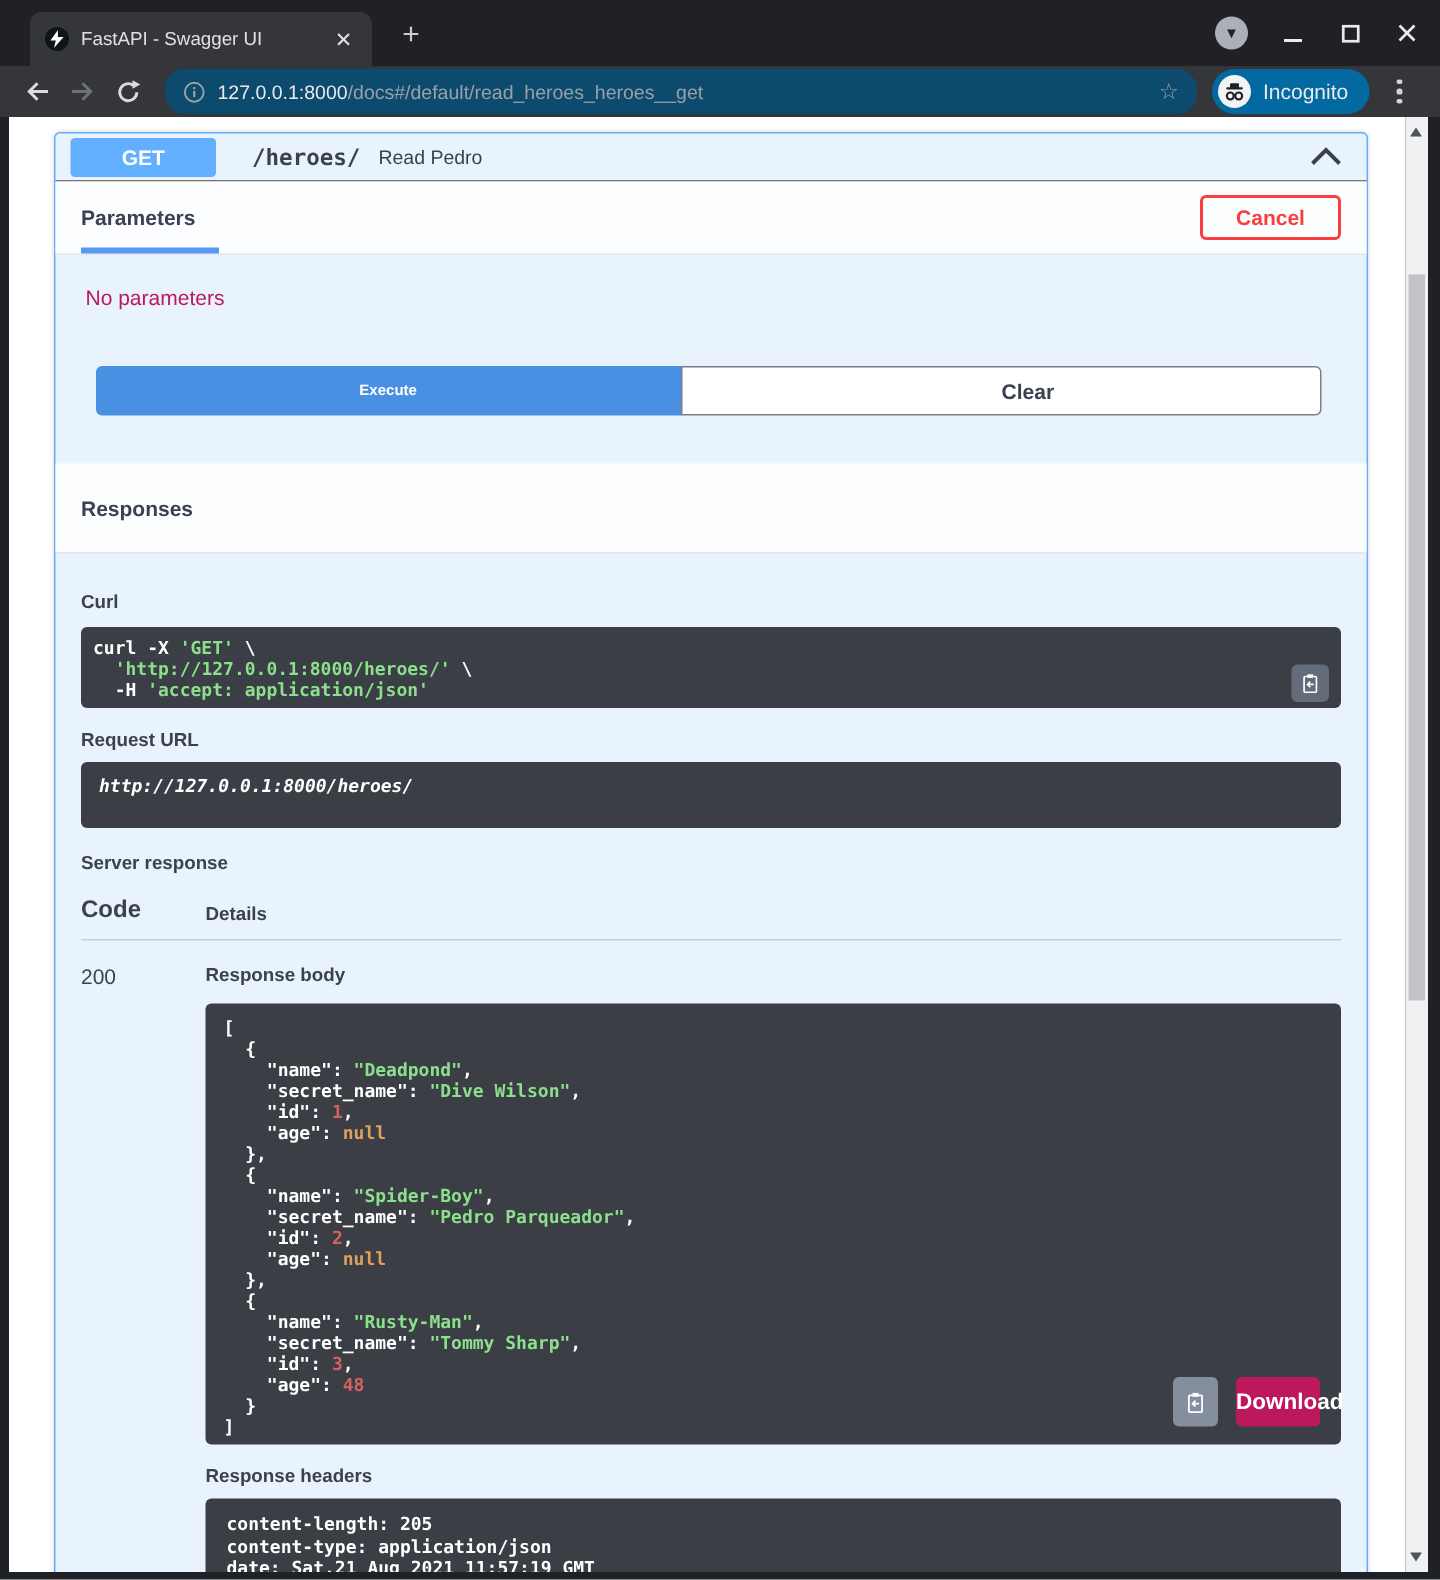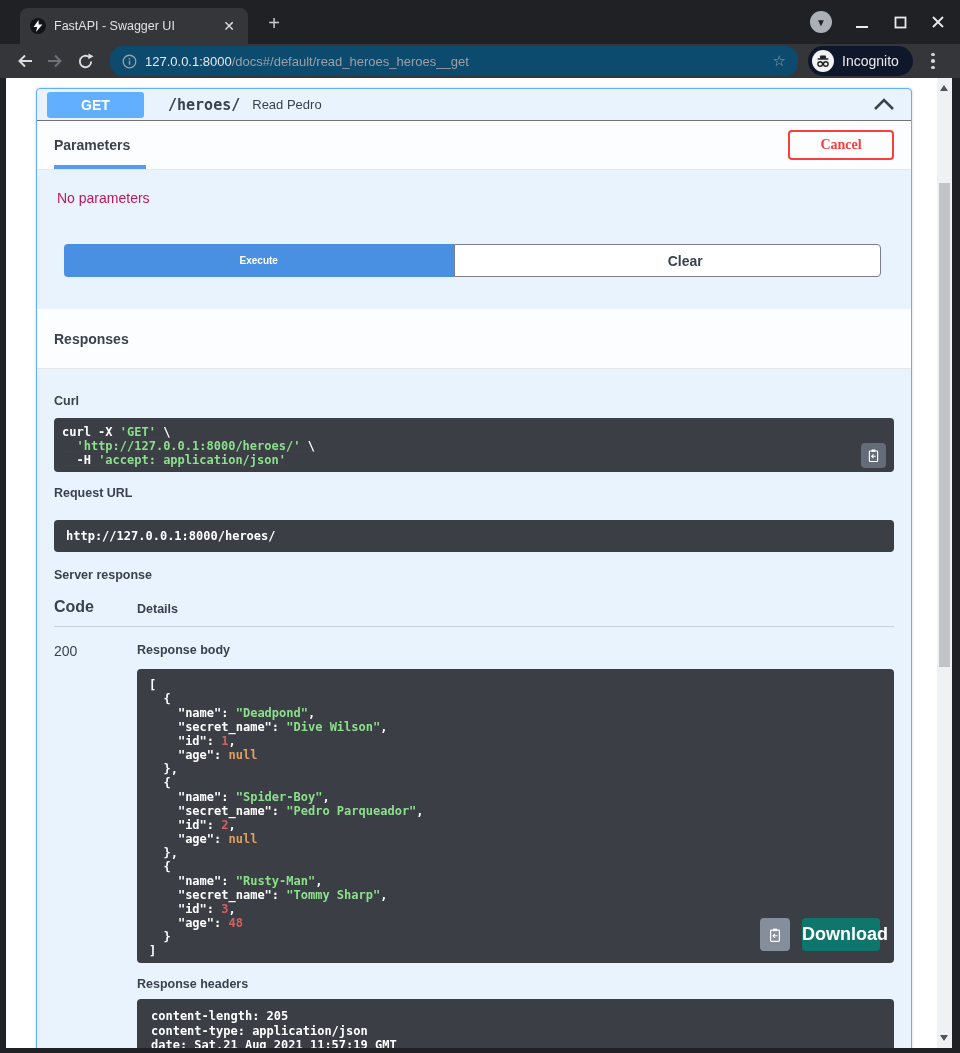--- a/index.html
+++ b/index.html
@@ -31,21 +31,21 @@
   .toolbar .back { margin-left:10px; }
   .urlpill {
     margin-left:10px; width:688px; height:30px; border-radius:13px; background:#0c4a6e;
     display:flex; align-items:center; padding:0 12px; gap:8px;
   }
   .url-text { flex:1; font-size:13px; white-space:nowrap; overflow:hidden; }
   .url-host { color:#e8eaed; }
   .url-path { color:#9aa0a6; }
   .star { color:#9aa0a6; font-size:15px; }
   .incog-chip {
-    margin-left:10px; height:30px; border-radius:15px; background:#0f172a;
+    margin-left:10px; height:30px; border-radius:15px; background:#0369a1;
     display:flex; align-items:center; gap:8px; padding:0 14px 0 4px;
   }
   .incog-circle { width:22px; height:22px; border-radius:50%; background:#f1f3f4; display:flex; align-items:center; justify-content:center; }
   .incog-label { color:#e8eaed; font-size:14px; }
   .menu-dots { margin-left:10px; margin-right:6px; width:20px; display:flex; flex-direction:column; align-items:center; gap:3px; }
   .menu-dots i { width:3.5px; height:3.5px; border-radius:50%; background:#d2d4d7; }
   
   .page {
     position:absolute; left:6px; top:78px; width:931px; height:970px;
     background:#fff; overflow:hidden; color:#3b4151;
@@ -70,23 +70,23 @@
   .op-summary { margin-left:12px; font-size:13px; color:#3b4151; }
   .op-collapse { margin-left:auto; margin-right:6px; display:flex; }
   .tab-row {
     position:relative; height:49px; background:#fbfdff;
     display:flex; align-items:center; padding:0 17px;
     border-bottom:1px solid rgba(59,65,81,.12);
   }
   .param-tab { font-size:14px; font-weight:bold; color:#3b4151; }
   .tab-underline { position:absolute; left:17px; bottom:0; width:92px; height:4px; background:#569af3; }
   .cancel-btn {
-    margin-left:auto; width:106px; height:30px; border:2px solid #f93e3e; border-radius:4px;
+    margin-left:auto; width:94px; height:30px; border:2px solid #f93e3e; border-radius:4px;
     background:transparent; color:#f93e3e; font-weight:bold; font-size:14px;
-    font-family:Liberation Serif, serif;
+    font-family:Liberation Sans, sans-serif;
   }
   .params-body { height:139px; padding:20px; }
   .no-params { font-size:14px; color:#be185d; }
   .exec-row { display:flex; margin:38px 10px 0 7px; height:33px; }
   .execute-btn {
     flex:1; background:#4990e2; border:none; border-radius:4px 0 0 4px;
     color:#fff; font-weight:bold; font-size:10px; font-family:"Liberation Sans", sans-serif;
   }
   .clear-btn {
     flex:1; background:#fff; border:1px solid #7a7f87; border-radius:0 4px 4px 0;
@@ -98,21 +98,21 @@
   }
   .responses-title { font-size:14px; font-weight:bold; color:#3b4151; }
   .responses-body { padding:25px 17px 20px 17px; }
   .blk-label { font-size:12.5px; font-weight:bold; color:#3b4151; }
   pre.code {
     font-family:"DejaVu Sans Mono", monospace; font-size:12px; font-weight:600;
     line-height:14px; color:#fff; white-space:pre; margin:0;
   }
   .codeblock { position:relative; background:#3b3e45; border-radius:4px; }
   .curl-block { margin-top:10px; padding:7px 8px; height:54px;text-decoration:underline; }
-  .requrl-block { margin-top:20px; margin-bottom:16px; padding:9px 12px; height:32px; }
+  .requrl-block { margin-top:8px; margin-bottom:16px; padding:9px 12px; height:44px;font-style:italic; }
   .g { color:#8ce08c; }
   .k { color:#fff; font-weight:700; }
   .s { color:#8ce08c; }
   .n { color:#d4605f; }
   .u { color:#e1a05e; }
   .copy-btn {
     position:absolute; right:8px; bottom:4px; width:25px; height:25px;
     background:#656c79; border:none; border-radius:4px;
     display:flex; align-items:center; justify-content:center;
   }
@@ -125,22 +125,22 @@
   .rt-row { display:flex; padding-top:16px; }
   .status-code { font-size:14px; color:#3b4151; }
   .details-cell { flex:1; }
   .json-block { margin-top:12px; padding:9px 12px; height:294px; }
   .json-actions { position:absolute; right:14px; bottom:12px; display:flex; gap:12px; }
   .copy-btn2 {
     width:30px; height:33px; background:#848e9c; border:none; border-radius:4px;
     display:flex; align-items:center; justify-content:center;
   }
   .download-btn {
-    width:78px; height:33px; background:#0f766e; border:none; border-radius:4px;
-    color:#fff; font-weight:bold; font-size:18px; font-family:"Liberation Sans", sans-serif;
+    width:56px; height:33px; background:#be185d; border:none; border-radius:4px;
+    color:#fff; font-weight:bold; font-size:15px; font-family:"Liberation Sans", sans-serif;
   }
   .headers-block { margin-top:8px; padding:10px 14px; height:78px; }
   .headers-block pre.code { line-height:14.6px; }
 </style>
 </head>
 <body>
 
 <div class="tabstrip">
   <div class="tab">
     <svg width="16" height="16" viewBox="0 0 16 16">

